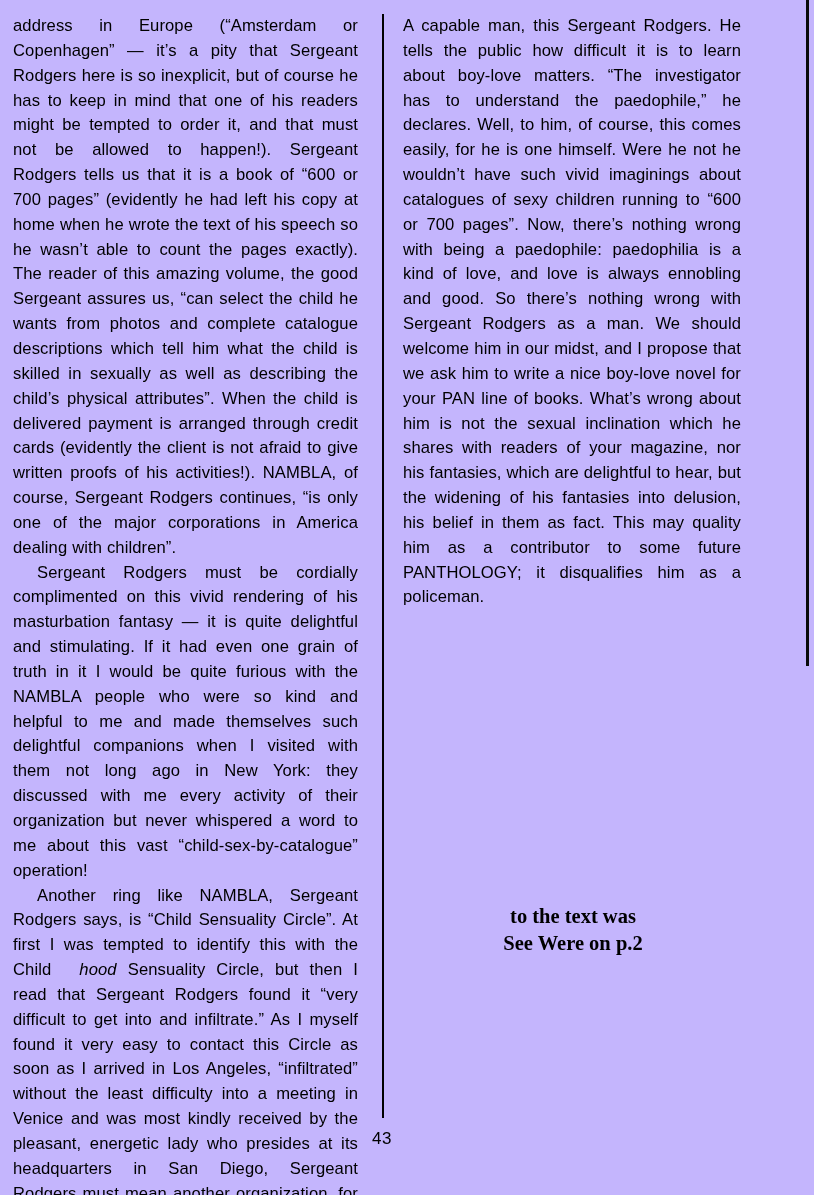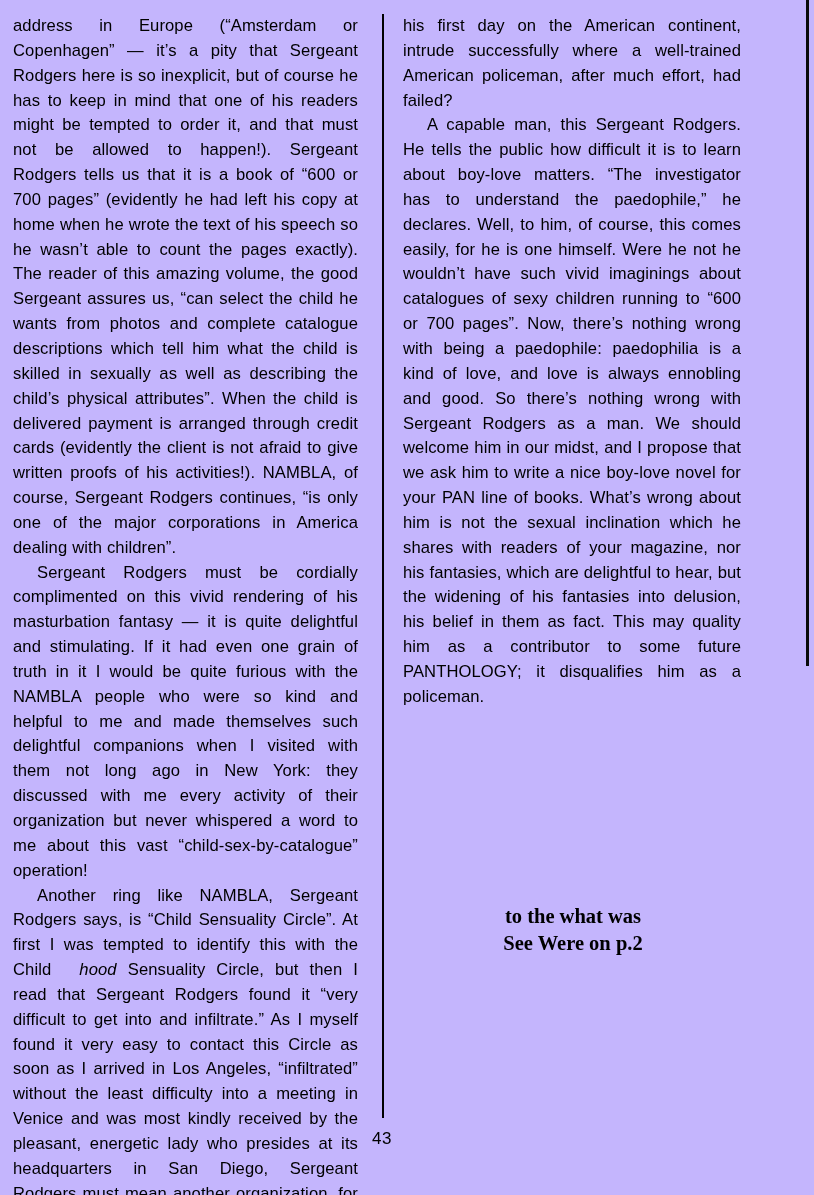--- a/index.html
+++ b/index.html
@@ -116,24 +116,23 @@
   <div class="rule-center"></div>
   <div class="rule-edge"></div>
 
   <div class="column column-left">
     <p>address in Europe (“Amsterdam or Copenhagen” — it’s a pity that Sergeant Rodgers here is so inexplicit, but of course he has to keep in mind that one of his readers might be tempted to order it, and that must not be allowed to happen!). Sergeant Rodgers tells us that it is a book of “600 or 700 pages” (evidently he had left his copy at home when he wrote the text of his speech so he wasn’t able to count the pages exactly). The reader of this amazing volume, the good Sergeant assures us, “can select the child he wants from photos and complete catalogue descriptions which tell him what the child is skilled in sexually as well as describing the child’s physical attributes”. When the child is delivered payment is arranged through credit cards (evidently the client is not afraid to give written proofs of his activities!). NAMBLA, of course, Sergeant Rodgers continues, “is only one of the major corporations in America dealing with children”.</p>
     <p>Sergeant Rodgers must be cordially complimented on this vivid rendering of his masturbation fantasy — it is quite delightful and stimulating. If it had even one grain of truth in it I would be quite furious with the NAMBLA people who were so kind and helpful to me and made themselves such delightful companions when I visited with them not long ago in New York: they discussed with me every activity of their organization but never whispered a word to me about this vast “child-sex-by-catalogue” operation!</p>
     <p><span>Another ring like NAMBLA, Sergeant Rodgers says, is “Child Sensuality Circle”. At first I was tempted to identify this with the Child</span><span class="italic">hood</span><span> Sensuality Circle, but then I read that Sergeant Rodgers found it “very difficult to get into and infiltrate.” As I myself found it very easy to contact this Circle as soon as I arrived in Los Angeles, “infiltrated” without the least difficulty into a meeting in Venice and was most kindly received by the pleasant, energetic lady who presides at its headquarters in San Diego, Sergeant Rodgers must mean another organization, for how could a poor foreigner, on</span></p>
   </div>
 
   <div class="column column-right">
-    <p>his first day on the American continent, intrude successfully where a well-trained American policeman, after much effort, had failed?</p>
     <p>A capable man, this Sergeant Rodgers. He tells the public how difficult it is to learn about boy-love matters. “The investigator has to understand the paedophile,” he declares. Well, to him, of course, this comes easily, for he is one himself. Were he not he wouldn’t have such vivid imaginings about catalogues of sexy children running to “600 or 700 pages”. Now, there’s nothing wrong with being a paedophile: paedophilia is a kind of love, and love is always ennobling and good. So there’s nothing wrong with Sergeant Rodgers as a man. We should welcome him in our midst, and I propose that we ask him to write a nice boy-love novel for your PAN line of books. What’s wrong about him is not the sexual inclination which he shares with readers of your magazine, nor his fantasies, which are delightful to hear, but the widening of his fantasies into delusion, his belief in them as fact. This may quality him as a contributor to some future PANTHOLOGY; it disqualifies him as a policeman.</p>
   </div>
 
   <div class="photo-note">
-    <span class="line">to the what was</span>
+    <span class="line">to the text was</span>
     <span class="line">See Were on p.2</span>
   </div>
 
   <div class="folio">43</div>
 
 </div>
 
 </body></html>

